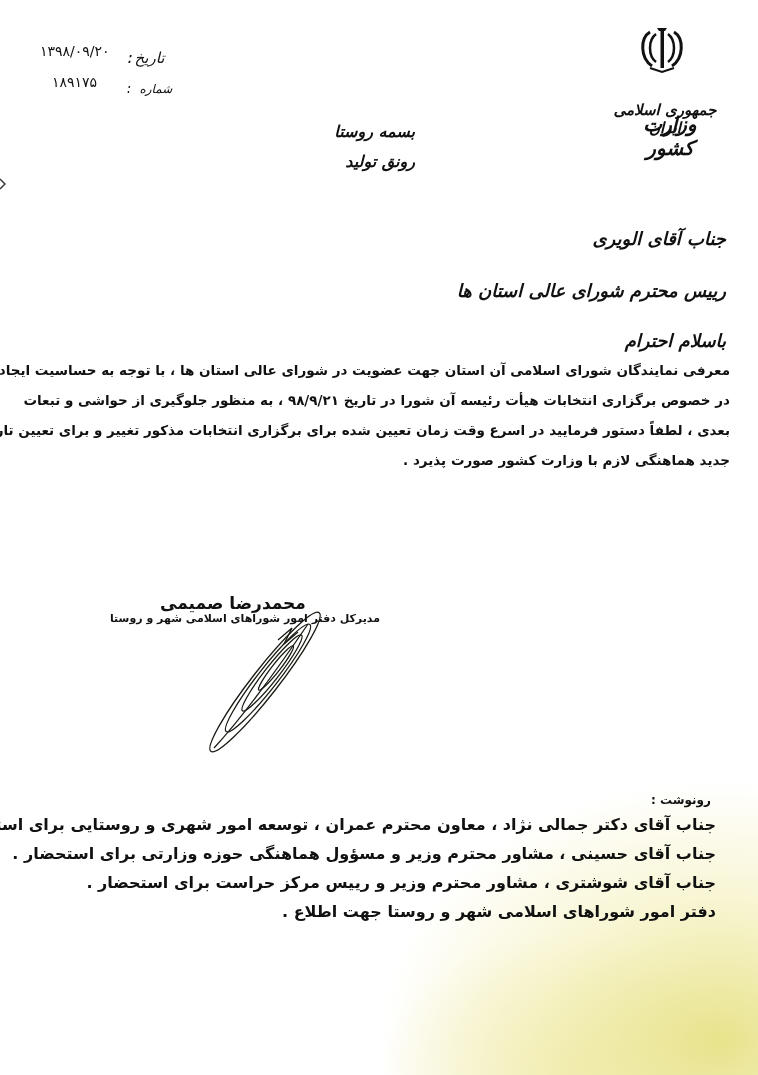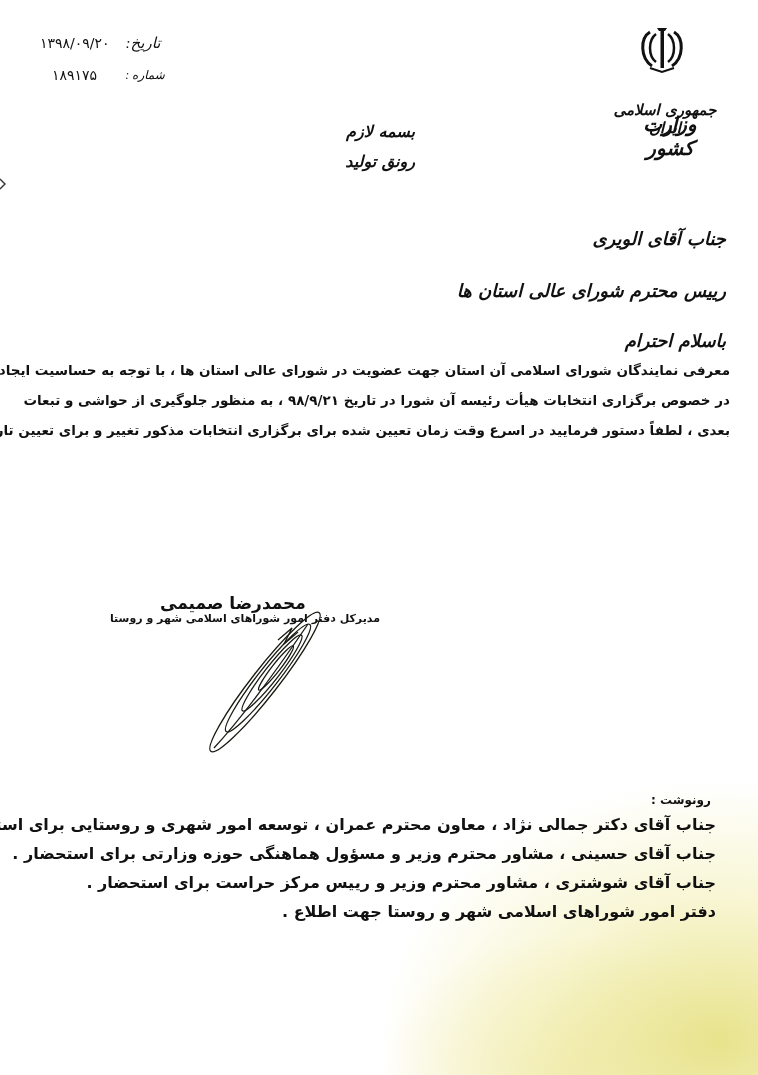--- a/index.html
+++ b/index.html
@@ -12,21 +12,21 @@
   .page {
     position: absolute; inset: 0;
     background:
       radial-gradient(ellipse 340px 260px at 720px 1040px, rgba(228,222,120,0.85), rgba(240,235,160,0.45) 55%, rgba(255,255,255,0) 100%),
       radial-gradient(ellipse 180px 140px at 560px 1075px, rgba(236,228,150,0.55), rgba(255,255,255,0) 100%),
       #ffffff;
   }
 
   
   .meta-row { position: absolute; direction: rtl; display: flex; align-items: center; gap: 16px; }
-  .meta-label { font-family: Liberation Serif, serif; font-size: 15px; font-style: italic; }
+  .meta-label { font-family: Liberation Mono, monospace; font-size: 15px; font-style: italic; margin-top: 15px; }
   .meta-value { font-family: "DejaVu Sans", sans-serif; font-size: 14px; letter-spacing: 0.5px; text-align: center; }
 
   
   .emblem { position: absolute; left: 636px; top: 24px; width: 52px; height: 50px; }
   .gov-line1 { position: absolute; left: 610px; top: 80px; width: 110px; text-align: center;
     font-family: "DejaVu Serif", serif; font-style: italic; font-weight: bold; font-size: 15px; direction: rtl; margin-top: 21px; }
   .gov-line2 { position: absolute; left: 620px; top: 112px; width: 100px; text-align: center;
     font-family: "DejaVu Serif", serif; font-style: italic; font-weight: bold; font-size: 20px; direction: rtl; }
 
   .motto { position: absolute; left: 300px; width: 115px; text-align: right; direction: rtl;
@@ -76,31 +76,32 @@
     <path d="M20 10 C12 16 12 32 20 38" fill="none" stroke="#111" stroke-width="2.5"></path>
     <path d="M38 8 C48 14 48 34 36 42" fill="none" stroke="#111" stroke-width="3"></path>
     <path d="M32 10 C40 16 40 32 32 38" fill="none" stroke="#111" stroke-width="2.5"></path>
     <rect x="24.5" y="6" width="3.5" height="38" fill="#111"></rect>
     <path d="M21 4 L31 4 L29 7 L23 7 Z" fill="#111"></path>
     <path d="M14 44 L26 48 L38 44" fill="none" stroke="#111" stroke-width="2"></path>
   </svg>
   <div class="gov-line1">جمهوری اسلامی ایران</div>
   <div class="gov-line2">وزارت کشور</div>
 
-  <div class="motto" style="top:122px;">بسمه لازم</div>
+  <div class="motto" style="top:122px;">بسمه روستا</div>
   <div class="motto" style="top:152px;">رونق تولید</div>
 
   <div class="salute" style="top:228px;">جناب آقای الویری</div>
   <div class="salute" style="top:280px;">رییس محترم شورای عالی استان ها</div>
   <div class="salute" style="top:330px;">باسلام احترام</div>
 
   <div class="body-text" style="top:355px;">
     <span class="body-line">معرفی نمایندگان شورای اسلامی آن استان جهت عضویت در شورای عالی استان ها ، با توجه به حساسیت ایجادشده</span>
     <span class="body-line">در خصوص برگزاری انتخابات هیأت رئیسه آن شورا در تاریخ ۹۸/۹/۲۱ ، به منظور جلوگیری از حواشی و تبعات</span>
     <span class="body-line">بعدی ، لطفاً دستور فرمایید در اسرع وقت زمان تعیین شده برای برگزاری انتخابات مذکور تغییر و برای تعیین تاریخ</span>
+    <span class="body-line last">جدید هماهنگی لازم با وزارت کشور صورت پذیرد .</span>
   </div>
 
   <div class="sig-name">محمدرضا صمیمی</div>
   <div class="sig-title">مدیرکل دفتر امور شوراهای اسلامی شهر و روستا</div>
   <svg class="signature" viewBox="0 0 170 150">
     <g fill="none" stroke="#1a1a12" stroke-width="1.3">
       <ellipse cx="85" cy="72" rx="88" ry="13" transform="rotate(-52 85 72)"></ellipse>
       <ellipse cx="88" cy="68" rx="68" ry="10" transform="rotate(-52 88 68)"></ellipse>
       <ellipse cx="92" cy="63" rx="48" ry="7" transform="rotate(-52 92 63)"></ellipse>
       <ellipse cx="96" cy="58" rx="28" ry="4" transform="rotate(-52 96 58)"></ellipse>

